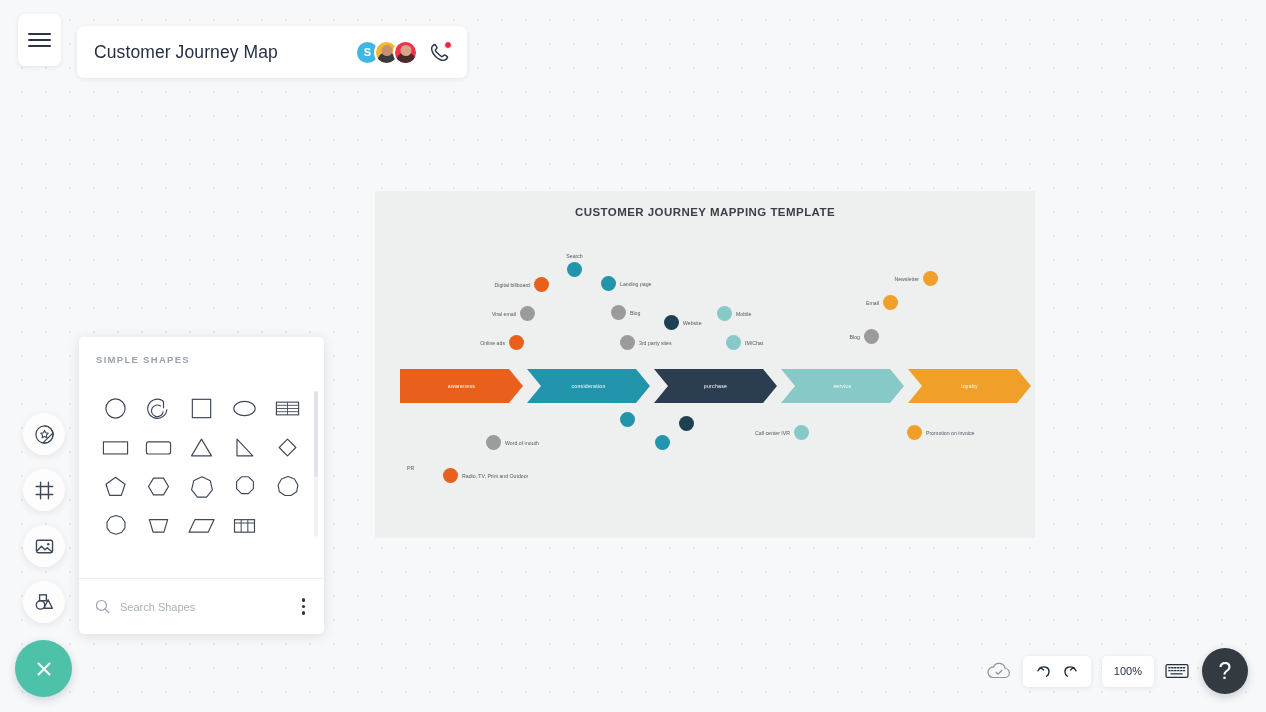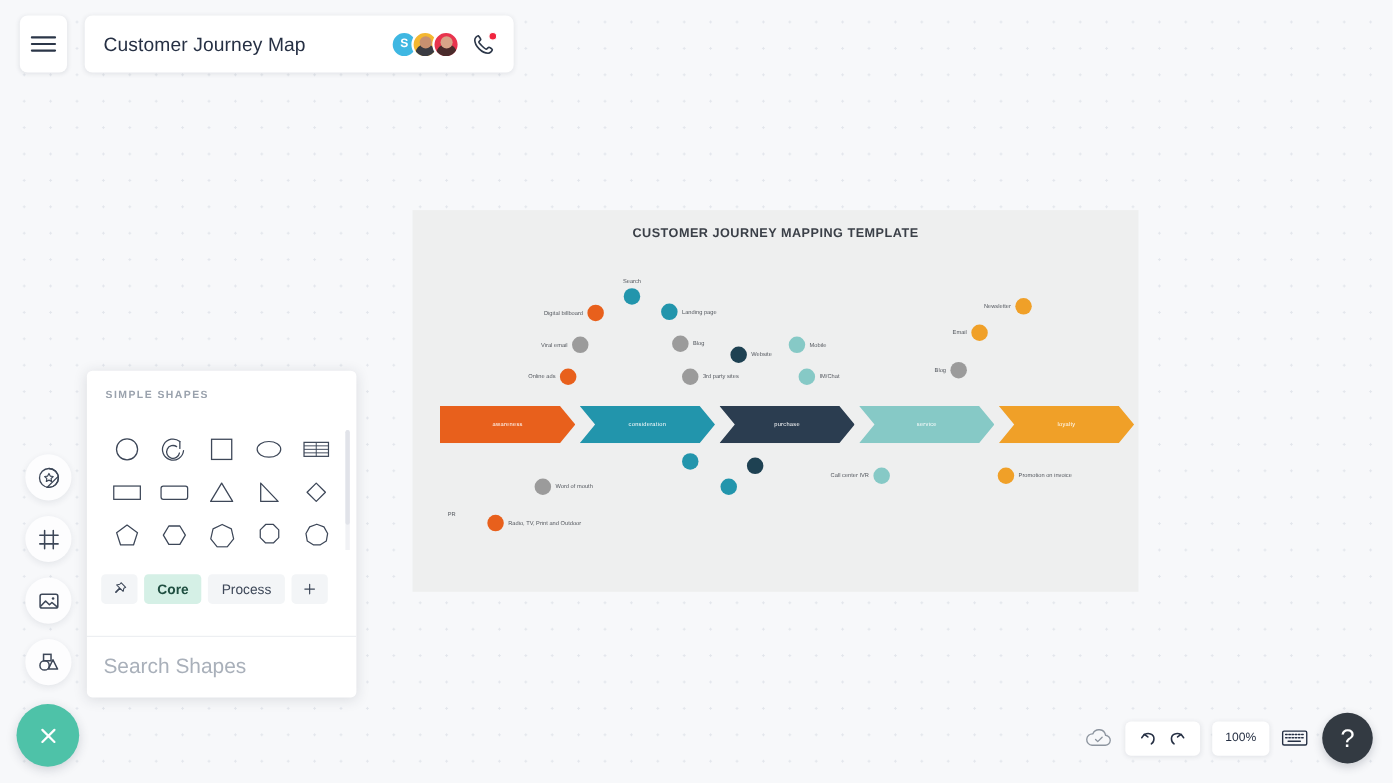--- a/index.html
+++ b/index.html
@@ -34,21 +34,21 @@
     z-index: 6;
   }
   .hamburger-btn .bars { width: 23px; }
   .hamburger-btn .bars span {
     display: block; height: 2px; background: #2b3648;
     border-radius: 2px; margin: 4px 0;
   }
 
   .title-bar {
     position: absolute;
-    left: 77px; top: 14px;
+    left: 77px; top: 26px;
     width: 390px; height: 52px;
     background: #ffffff;
     border-radius: 7px;
     box-shadow: 0 1px 5px rgba(35,45,65,.10);
     display: flex; align-items: center;
     padding: 0 17px;
     z-index: 5;
   }
   .doc-title {
     font-size: 17.5px;
@@ -168,23 +168,23 @@
   .tab.icon-tab { padding: 0 9px; }
   .tab.active { background: #d5f0e6; color: #1f4f41; font-weight: bold; }
 
   .search-row {
     display: flex; align-items: center;
     border-top: 1px solid #eceef1;
     height: 56px; padding: 0 15px;
   }
   .search-input {
     border: none; outline: none; background: transparent;
-    font-size: 19px; color: #3d4758;
+    font-size: 11px; color: #3d4758;
     font-family: "Liberation Sans", sans-serif;
-    flex: 1; 
+    flex: 1; margin-left: 9px;
   }
   .search-input::placeholder { color: #a9b0ba; }
   .kebab { display: flex; flex-direction: column; gap: 3px; cursor: pointer; padding: 4px; }
   .kebab i { width: 3.5px; height: 3.5px; border-radius: 50%; background: #2b3648; display: block; }
 
   
   .artboard {
     position: absolute;
     left: 375px; top: 191px;
     width: 660px; height: 347px;
@@ -429,34 +429,20 @@
             <path d="M4 12h24M12 8v15M20 8v15" stroke="#3d4758" stroke-width="1.2"></path>
           </svg>
         </div>
       </div>
 
       <div class="scroll-track">
         <div class="scroll-thumb"></div>
       </div>
     </div>
 
-    <div class="tab-row">
-      <div class="tab icon-tab">
-        <svg width="15" height="15" viewBox="0 0 24 24" fill="none">
-          <path d="M14.5 2.8l6.7 6.7-2.6 1.3-1.1 4.6-4.4-4.4L7 17.1l-.6-.6 6-6.1L8 6l4.7-1z" stroke="#3d4758" stroke-width="1.5" stroke-linejoin="round"></path>
-        </svg>
-      </div>
-      <div class="tab active">Core</div>
-      <div class="tab">Process</div>
-      <div class="tab icon-tab">
-        <svg width="15" height="15" viewBox="0 0 24 24">
-          <path d="M12 5v14M5 12h14" stroke="#3d4758" stroke-width="1.7" stroke-linecap="round"></path>
-        </svg>
-      </div>
-    </div>
 
     <div class="search-row">
       <svg width="17" height="17" viewBox="0 0 24 24" fill="none">
         <circle cx="10.5" cy="10.5" r="7" stroke="#9aa2ad" stroke-width="1.7"></circle>
         <path d="M15.6 15.6L21 21" stroke="#9aa2ad" stroke-width="1.7" stroke-linecap="round"></path>
       </svg>
       <input class="search-input" type="text" placeholder="Search Shapes" style="">
       <div class="kebab">
         <i></i>
           <i></i>

